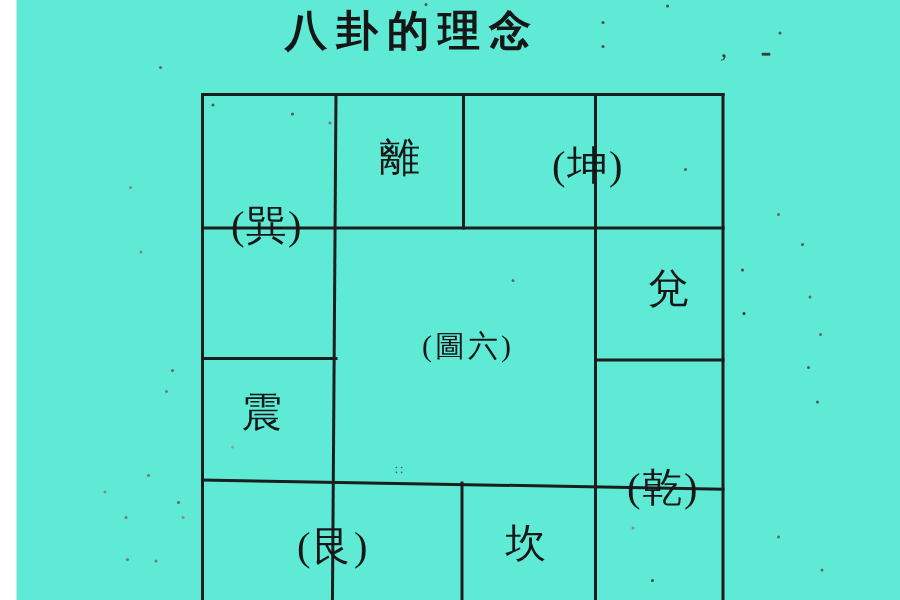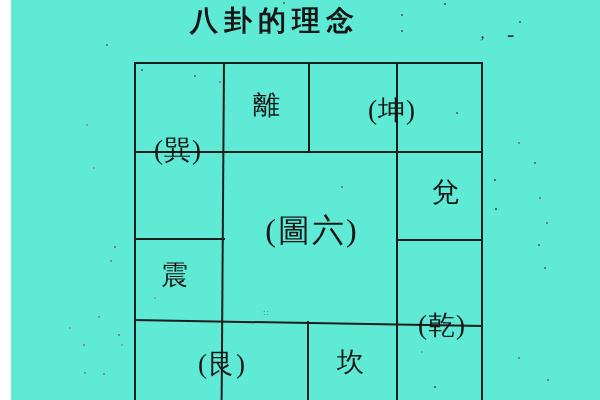--- a/index.html
+++ b/index.html
@@ -55,21 +55,21 @@
   #lbl-xun  { left: 167px; top: 150px; }
   #lbl-dui  { left: 435px; top: 192px; }
   #lbl-zhen { left: 164px; top: 275px; }
   #lbl-qian { left: 431px; top: 325px; }
   #lbl-gen  { left: 211px; top: 364px; }
   #lbl-kan  { left: 340px; top: 362px; }
   #figure-caption {
     position: absolute;
     left: 301px; top: 231px;
     transform: translate(-50%, -50%);
-    font-size: 32px;
+    font-size: 20px;
     letter-spacing: 2px;
     white-space: nowrap;
     color: #161616;
   }
   
   .artifact { position: absolute; color: #3a3a3a; }
   #art-comma { left: 470px; top: 22px; font-size: 18px; transform: rotate(8deg); }
   #art-dash  { left: 496px; top: 21px; font-size: 22px; font-weight: 700; }
   #art-dots  { left: 252px; top: 307px; font-size: 9px; letter-spacing: 1px; color: #555; }
   #specks {

